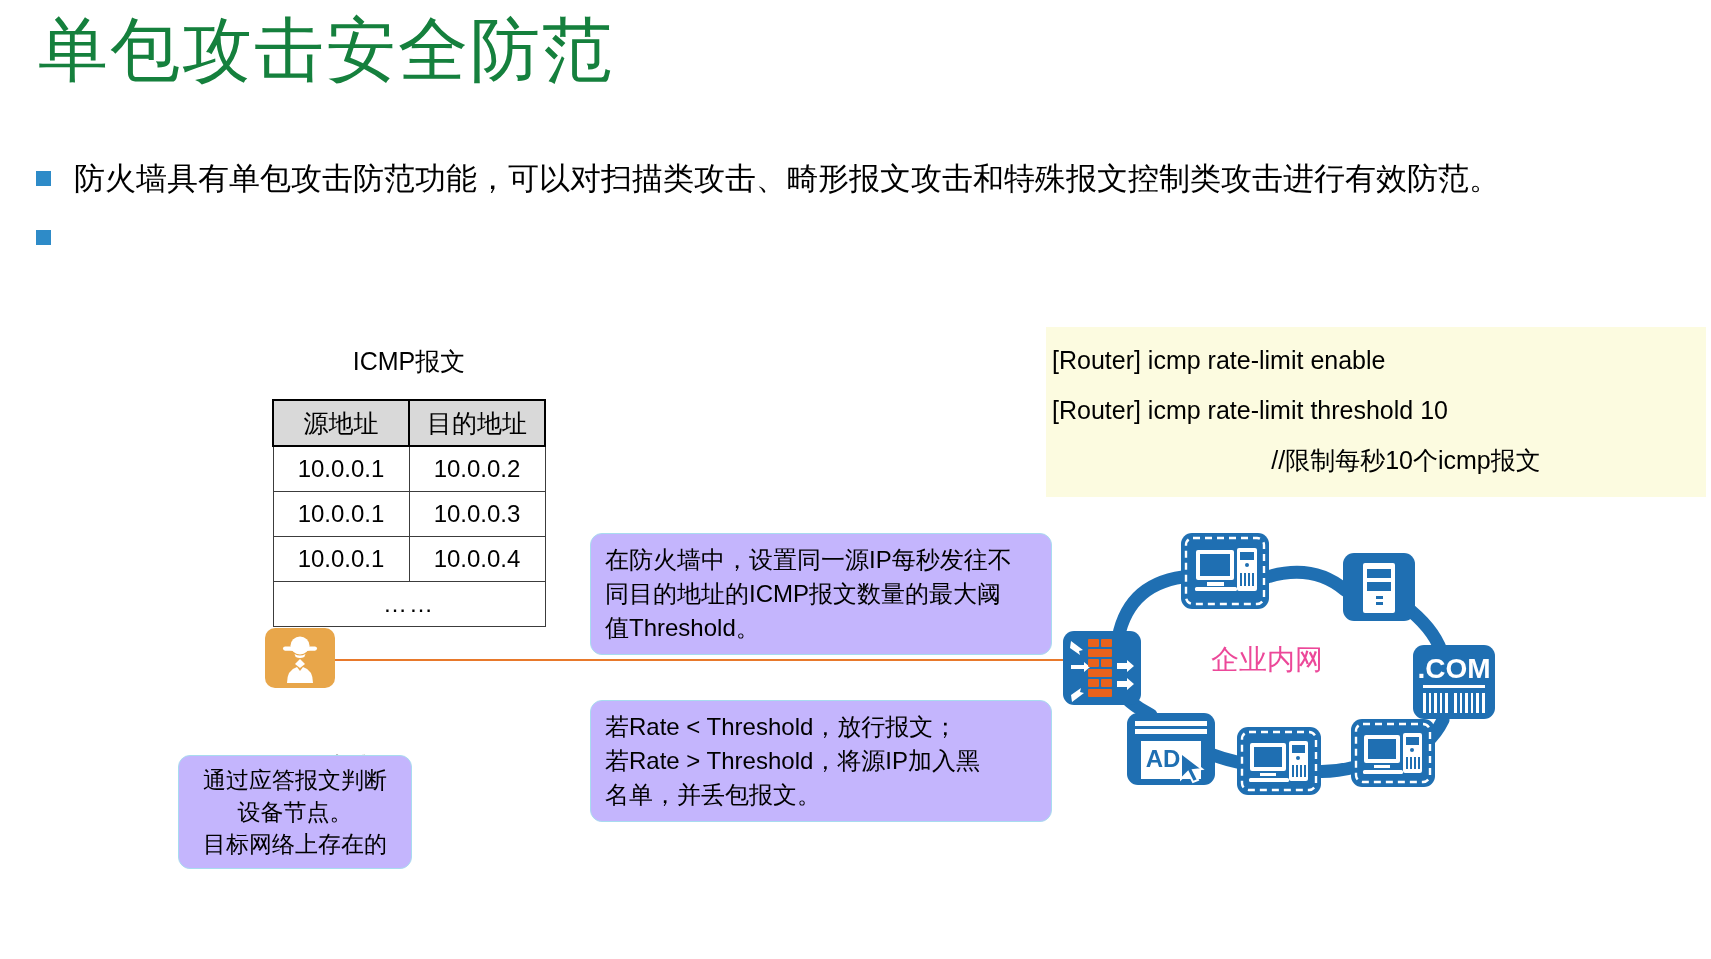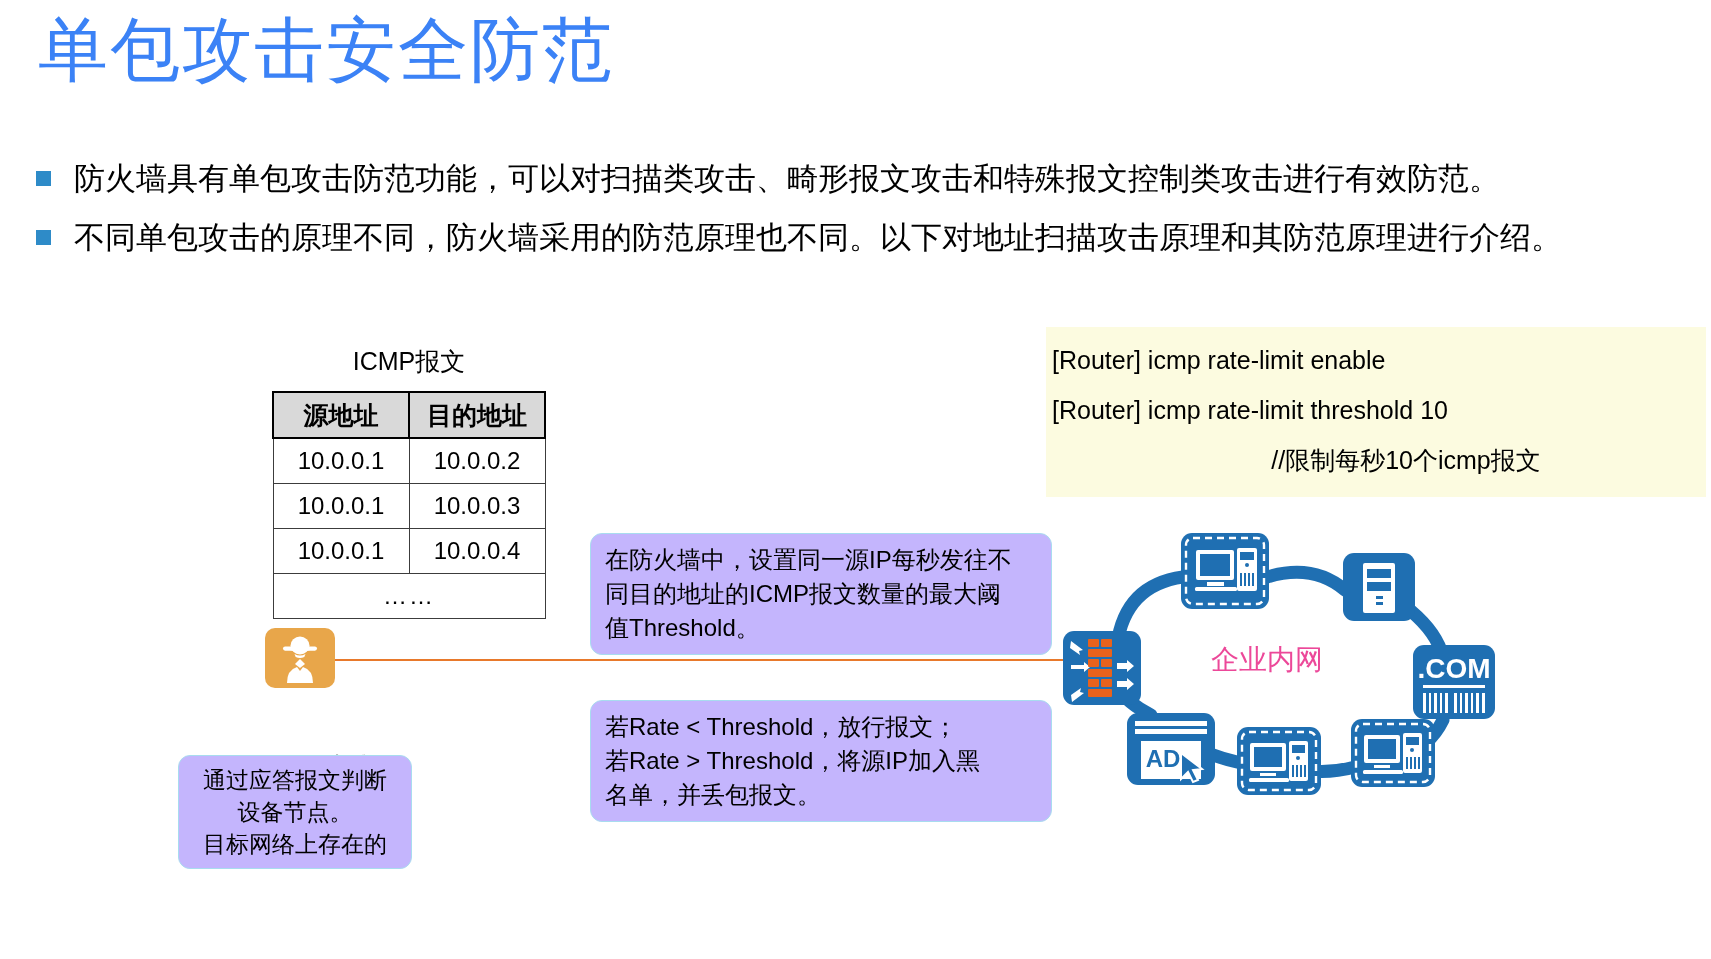--- a/index.html
+++ b/index.html
@@ -20,21 +20,21 @@
   }
 
   
   #title {
     position: absolute;
     left: 38px;
     top: 8px;
     font-family: "Liberation Serif", "DejaVu Serif", serif;
     font-size: 70px;
     line-height: 86px;
-    color: #3b82f6;
+    color: #15803d;
     letter-spacing: 2px;
     white-space: nowrap;
   }
 
   
   #bullets {
     position: absolute;
     left: 34px;
     top: 150px;
     width: 1655px;
@@ -60,39 +60,39 @@
   #icmp-block {
     position: absolute;
     left: 272px;
     top: 345px;
     width: 274px;
   }
   #icmp-caption {
     text-align: center;
     font-size: 25px;
     line-height: 32px;
-    margin-bottom: 14px;
+    margin-bottom: 22px;
     color: #000;
   }
   table.icmp {
     border-collapse: collapse;
     width: 274px;
     table-layout: fixed;
   }
   table.icmp th, table.icmp td {
     border: 1.5px solid #3c3c3c;
     height: 44px;
     text-align: center;
     font-size: 24px;
     color: #000;
     padding: 0;
   }
   table.icmp th {
     background: #d9d9d9;
-    font-weight: bold;
+    font-weight: normal;
     border-color: #000;
     border-width: 2px;
     font-size: 25px;
   }
   table.icmp td.dots {
     font-size: 24px;
     letter-spacing: 2px;
   }
 
   
@@ -205,21 +205,20 @@
 
   <div id="title">单包攻击安全防范</div>
 
   <div id="bullets">
     <div class="bullet">
       <span class="marker"></span>
       <span>防火墙具有单包攻击防范功能，可以对扫描类攻击、畸形报文攻击和特殊报文控制类攻击进行有效防范。</span>
     </div>
     <div class="bullet">
       <span class="marker"></span>
-      <span>不同单包攻击的原理不同，防火墙采用的防范原理也不同。以下对地址扫描攻击原理和其防范原理进行介绍。</span>
     </div>
   </div>
 
   <div id="icmp-block">
     <div id="icmp-caption">ICMP报文</div>
     <table class="icmp">
       <thead>
         <tr>
           <th>源地址</th>
           <th>目的地址</th>

